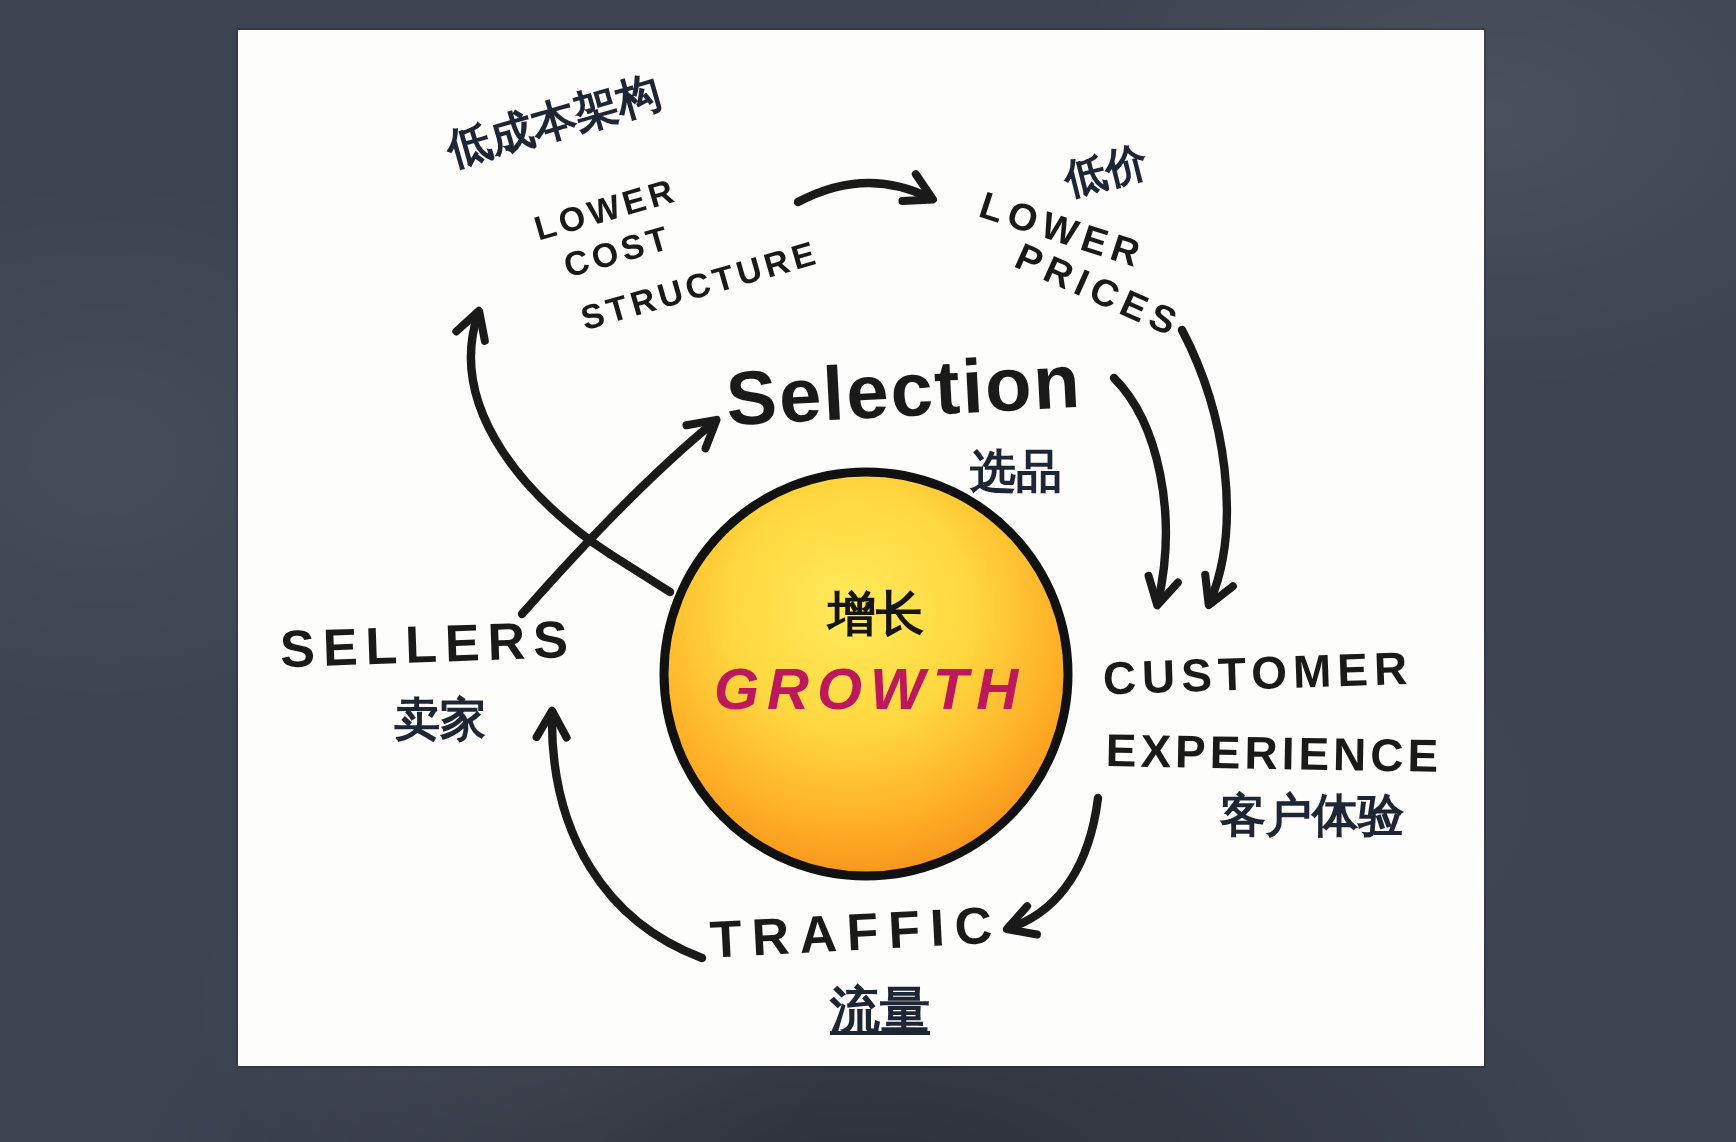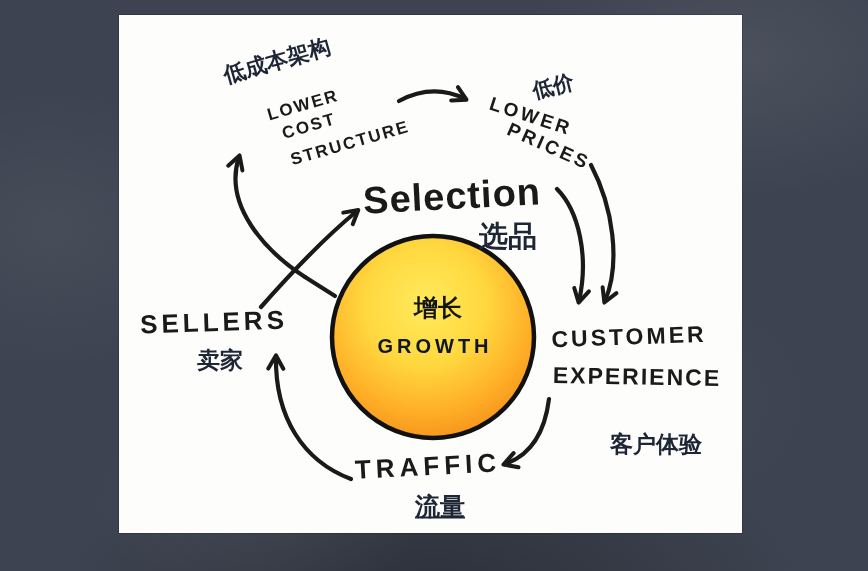--- a/index.html
+++ b/index.html
@@ -31,30 +31,30 @@
   .cjk{color:#1e2535;font-weight:bold;}
   
   .zh-lcs        {left:158px;top:46px; font-size:22px; transform:translate(-50%,-50%) rotate(-16deg);}
   .lcs-1         {left:184px;top:90px; font-size:17px;letter-spacing:2px; transform:translate(-50%,-50%) rotate(-16deg);}
   .lcs-2         {left:190px;top:111px;font-size:17px;letter-spacing:2px; transform:translate(-50%,-50%) rotate(-16deg);}
   .lcs-3         {left:231px;top:128px;font-size:17px;letter-spacing:2px; transform:translate(-50%,-50%) rotate(-16deg);}
   .zh-lp         {left:434px;top:71px; font-size:21px; transform:translate(-50%,-50%) rotate(-14deg);}
   .lp-1          {left:412px;top:101px;font-size:19px;letter-spacing:3px; transform:translate(-50%,-50%) rotate(18deg);}
   .lp-2          {left:430px;top:131px;font-size:19px;letter-spacing:3px; transform:translate(-50%,-50%) rotate(24deg);}
   .selection     {left:333px;top:181px;font-size:38px;font-weight:600;letter-spacing:1px; transform:translate(-50%,-50%) rotate(-3deg);}
-  .zh-selection  {left:389px;top:221px;font-size:29px;}
+  .zh-selection  {left:389px;top:221px;font-size:23px;}
   .customer-1    {left:510px;top:322px;font-size:23px;letter-spacing:3px; transform:translate(-50%,-50%) rotate(-2deg);}
   .customer-2    {left:518px;top:362px;font-size:23px;letter-spacing:2px; transform:translate(-50%,-50%) rotate(1deg);}
-  .zh-customer   {left:537px;top:393px;font-size:23px;margin-top:36px;}
+  .zh-customer   {left:537px;top:393px;font-size:23px;}
   .traffic       {left:309px;top:451px;font-size:26px;letter-spacing:5px; transform:translate(-50%,-50%) rotate(-3deg);}
   .zh-traffic    {left:321px;top:491px;font-size:25px;text-decoration:underline;}
   .sellers       {left:95px; top:307px;font-size:26px;letter-spacing:4px; transform:translate(-50%,-50%) rotate(-2deg);}
   .zh-sellers    {left:101px;top:345px;font-size:23px;}
   .zh-growth     {left:319px;top:293px;font-size:24px;color:#151515;text-align:right;}
-  .growth        {left:316px;top:331px;font-size:20px;letter-spacing:4px;color:#0f172a;}
+  .growth        {left:316px;top:331px;font-size:29px;letter-spacing:4px;color:#be185d;font-style:italic;}
 </style>
 </head>
 <body>
 
 <div class="stage">
   <div class="card">
 
     <svg class="lines" viewBox="0 0 623 518" aria-hidden="true">
       <defs>
         <radialGradient id="ballGrad" cx="46%" cy="34%" r="78%">

